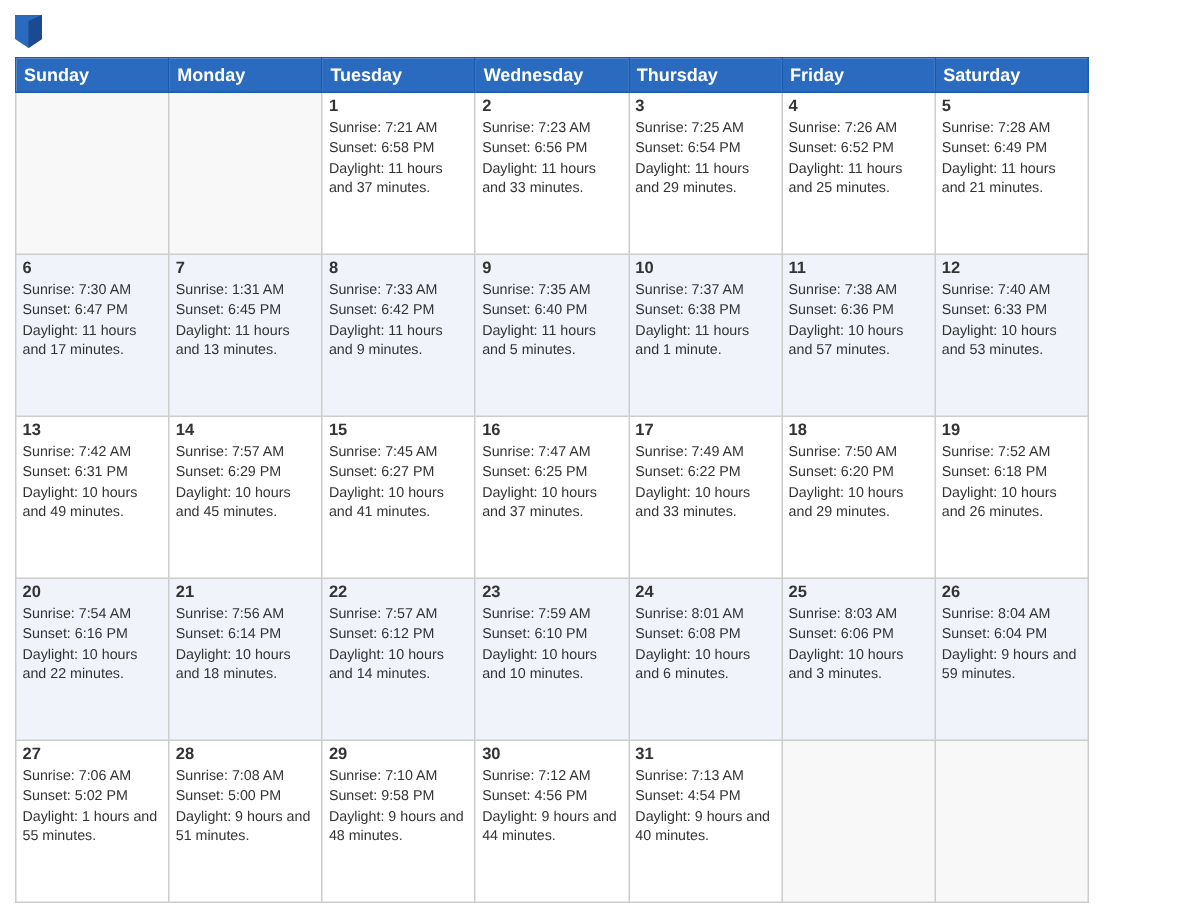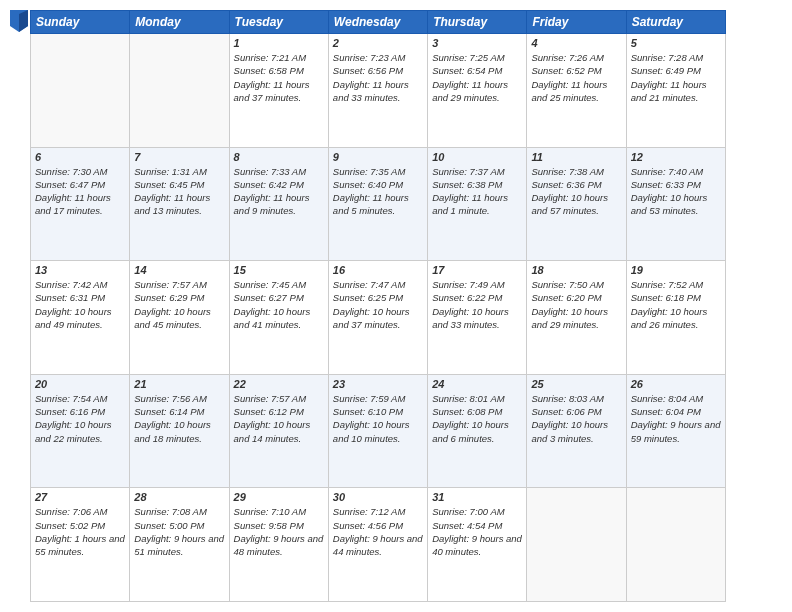--- a/index.html
+++ b/index.html
@@ -8,22 +8,21 @@
       background: #fff;
       width: 792px;
       height: 612px;
       overflow: hidden;
     }
     .page {
       width: 736px;
       height: 612px;
       padding: 10px;
       display: flex;
-      flex-direction: row;
-      font-style: italic;
+      flex-direction: column;
     }
     .header {
       display: flex;
       justify-content: space-between;
       align-items: flex-start;
       margin-bottom: 6px;
     }
     .logo {
       display: flex;
       align-items: center;
@@ -253,20 +252,20 @@
           <td>
             <span class="day-num">29</span>
             <div class="day-info"><span>Sunrise: 7:10 AM</span><br><span>Sunset: 9:58 PM</span><br><span>Daylight: 9 hours and 48 minutes.</span></div>
           </td>
           <td>
             <span class="day-num">30</span>
             <div class="day-info"><span>Sunrise: 7:12 AM</span><br><span>Sunset: 4:56 PM</span><br><span>Daylight: 9 hours and 44 minutes.</span></div>
           </td>
           <td>
             <span class="day-num">31</span>
-            <div class="day-info"><span>Sunrise: 7:00 AM</span><br><span>Sunset: 4:54 PM</span><br><span>Daylight: 9 hours and 40 minutes.</span></div>
+            <div class="day-info"><span>Sunrise: 7:13 AM</span><br><span>Sunset: 4:54 PM</span><br><span>Daylight: 9 hours and 40 minutes.</span></div>
           </td>
           <td class="empty"></td>
           <td class="empty"></td>
         </tr>
       </tbody>
   </table>
 </div>
 
 </body></html>

